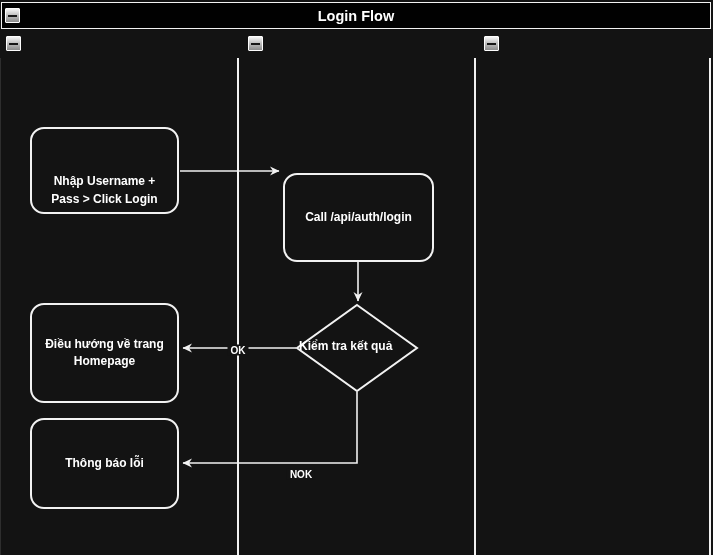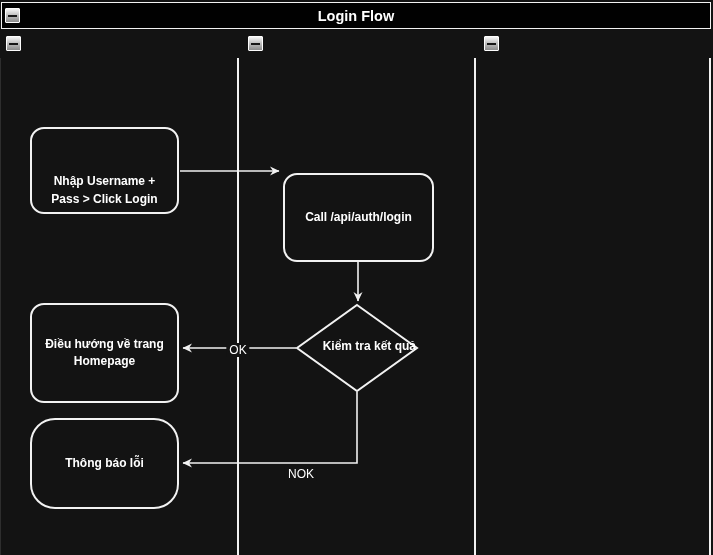--- a/index.html
+++ b/index.html
@@ -42,31 +42,31 @@
 
   
   .node {
     position: absolute; background: #131313; border: 2px solid #f2f2f2; border-radius: 14px;
     display: flex; align-items: center; justify-content: center; text-align: center;
     font-weight: bold; font-size: 12px; line-height: 1.45; padding: 4px 9px;
   }
   #node-start    { left: 30px;  top: 127px; width: 149px; height: 87px; align-items: flex-end; }
   #node-call-api { left: 283px; top: 127px; width: 151px; height: 89px; margin-top: 46px; }
   #node-homepage { left: 30px;  top: 303px; width: 149px; height: 100px; }
-  #node-error    { left: 30px;  top: 418px; width: 149px; height: 91px; border-radius: 25px; }
+  #node-error    { left: 30px;  top: 418px; width: 149px; height: 91px; }
 
   .diamond-label {
     position: absolute; left: 299px; top: 339px; width: 117px;
-    text-align: right; font-weight: bold; font-size: 12px;
+    text-align: left; font-weight: bold; font-size: 12px;
   }
 
   
   .edge-label {
     position: absolute; transform: translate(-50%, -50%);
-    background: #131313; padding: 0 3px; font-weight: normal; font-size: 12px;
+    background: #131313; padding: 0 3px; font-weight: bold; font-size: 10px;
   }
   #label-ok  { left: 238px; top: 350px; }
   #label-nok { left: 301px; top: 474px; }
 
   svg.edges { position: absolute; left: 0; top: 0; width: 713px; height: 555px; pointer-events: none; }
   .edge { stroke: #f2f2f2; stroke-width: 1.6; fill: none; }
 </style>
 </head>
 <body>
 

